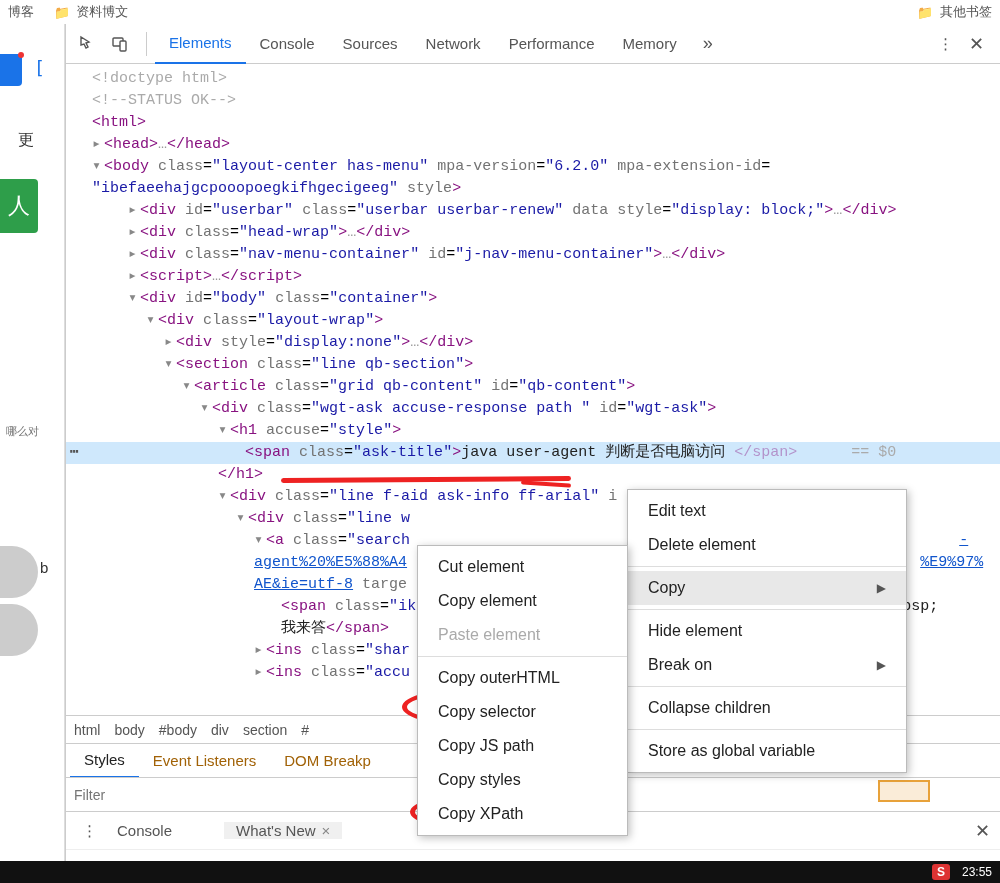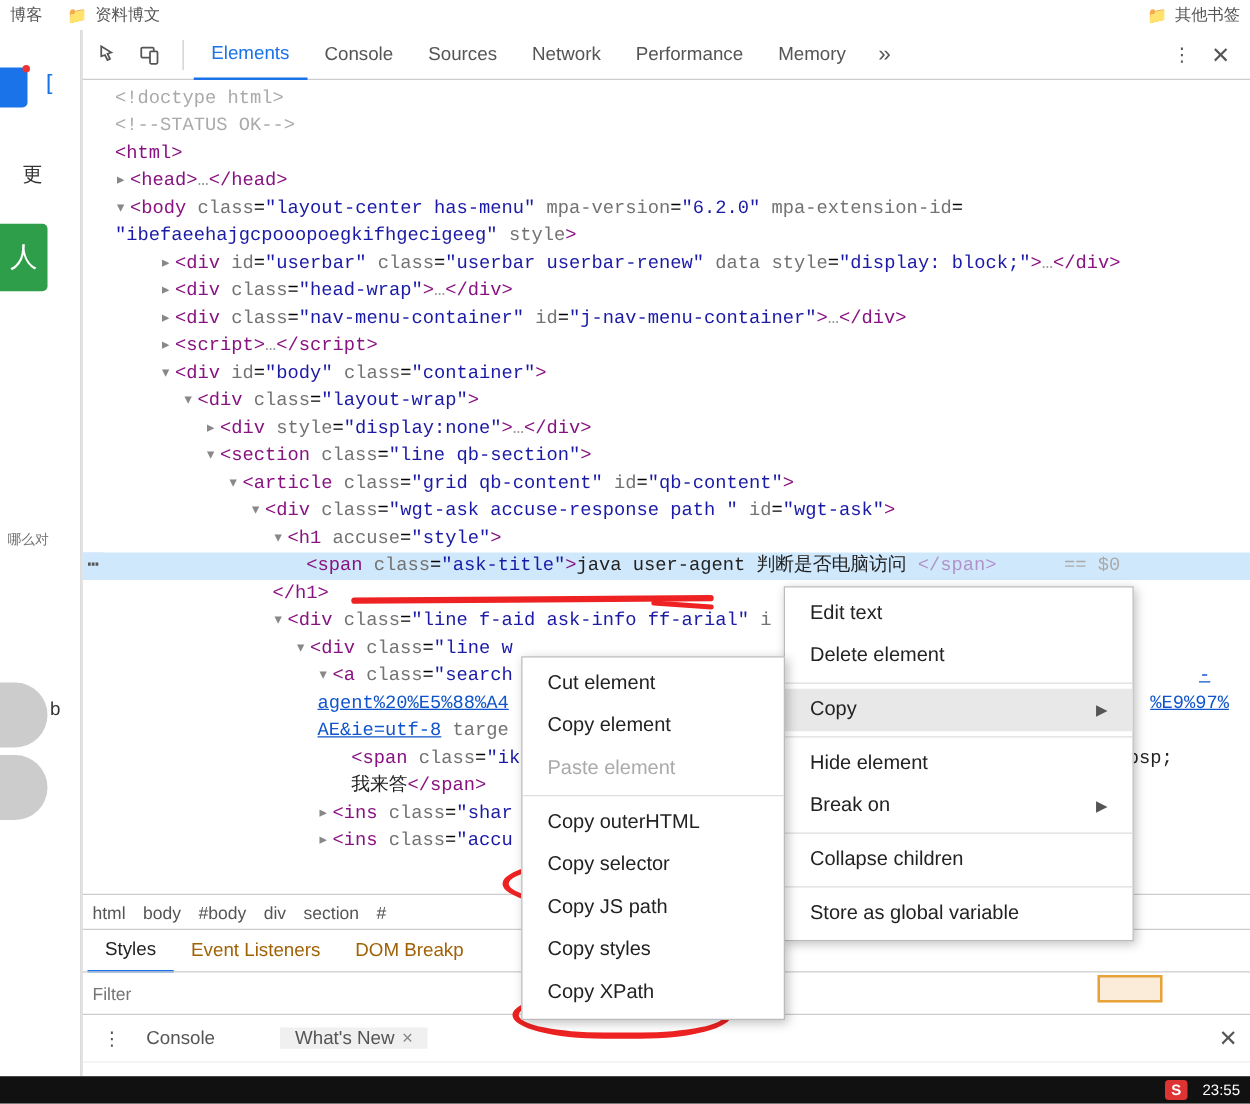--- a/index.html
+++ b/index.html
@@ -96,20 +96,21 @@
 
   .context-menu {
     position: absolute;
     background: #fff;
     border: 1px solid #bbb;
     box-shadow: 2px 2px 8px rgba(0,0,0,0.25);
     font-size: 16px;
     color: #222;
     padding: 4px 0;
     z-index: 100;
+    margin-top: 20px;
   }
   .context-menu .item { padding: 8px 20px; cursor:pointer; display:flex; align-items:center; justify-content:space-between; }
   .context-menu .item.disabled { color: #aaa; cursor:default; }
   .context-menu .item.hovered { background: #e8e8e8; }
   .context-menu .sep { height:1px; background:#ddd; margin:4px 0; }
   .submenu-arrow { font-size: 12px; color:#555; }
 
   
   .breadcrumb-bar {
     height: 28px;

